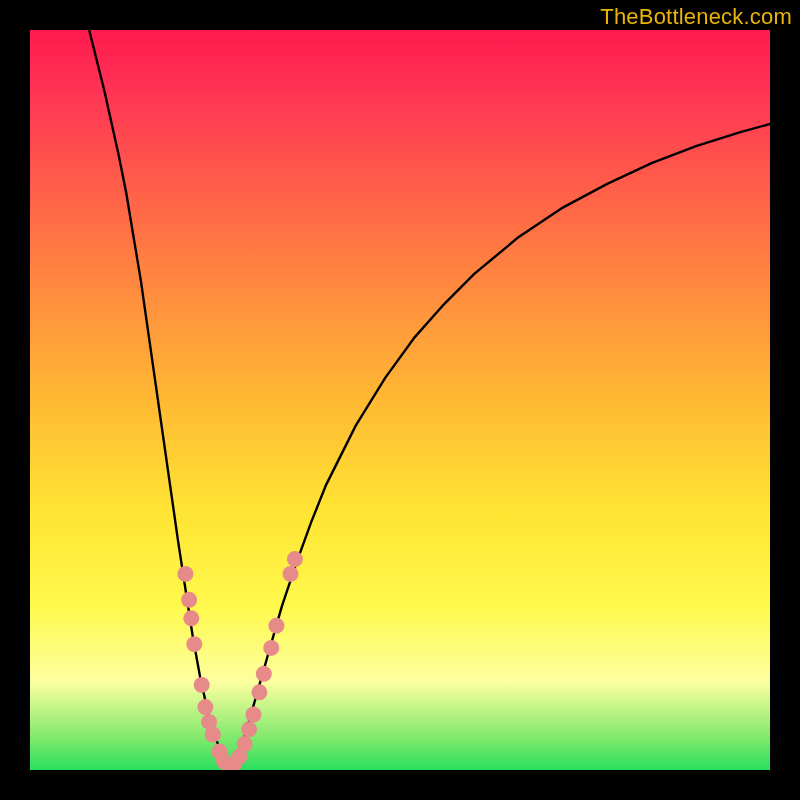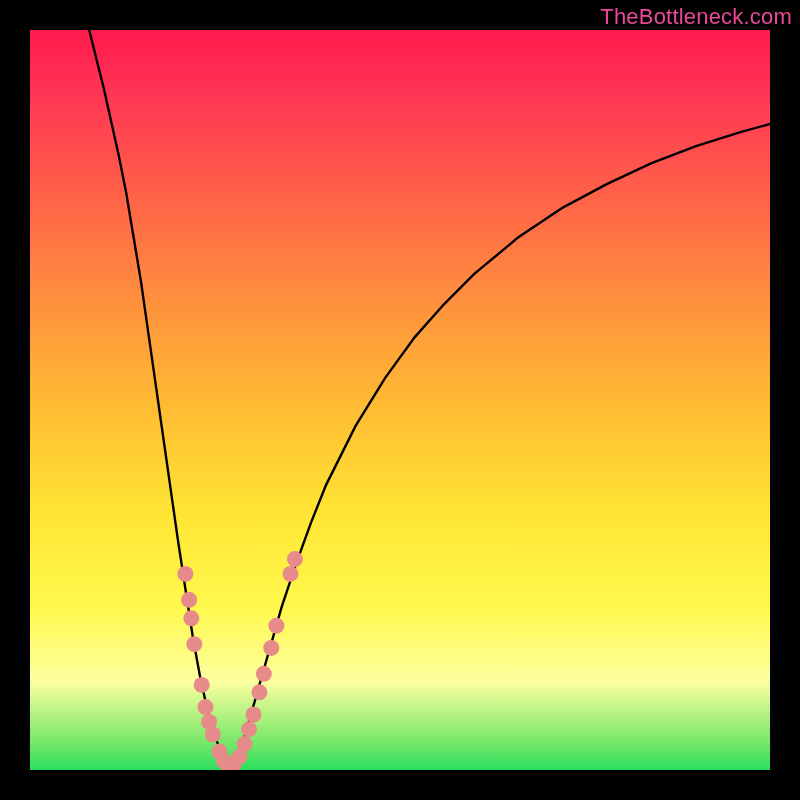--- a/index.html
+++ b/index.html
@@ -37,21 +37,21 @@
       #fff94d 78%,
       #fdffa0 88%,
       #7be86a 96%,
       #2adf5f 100%
     );
   }
   .watermark {
     position: absolute;
     top: 4px;
     right: 8px;
-    color: #ec4899;
+    color: #eab308;
     font-size: 22px;
     letter-spacing: 0.2px;
     font-weight: 400;
     user-select: none;
   }
   svg.curves {
     position: absolute;
     left: 0;
     top: 0;
     width: 740px;

